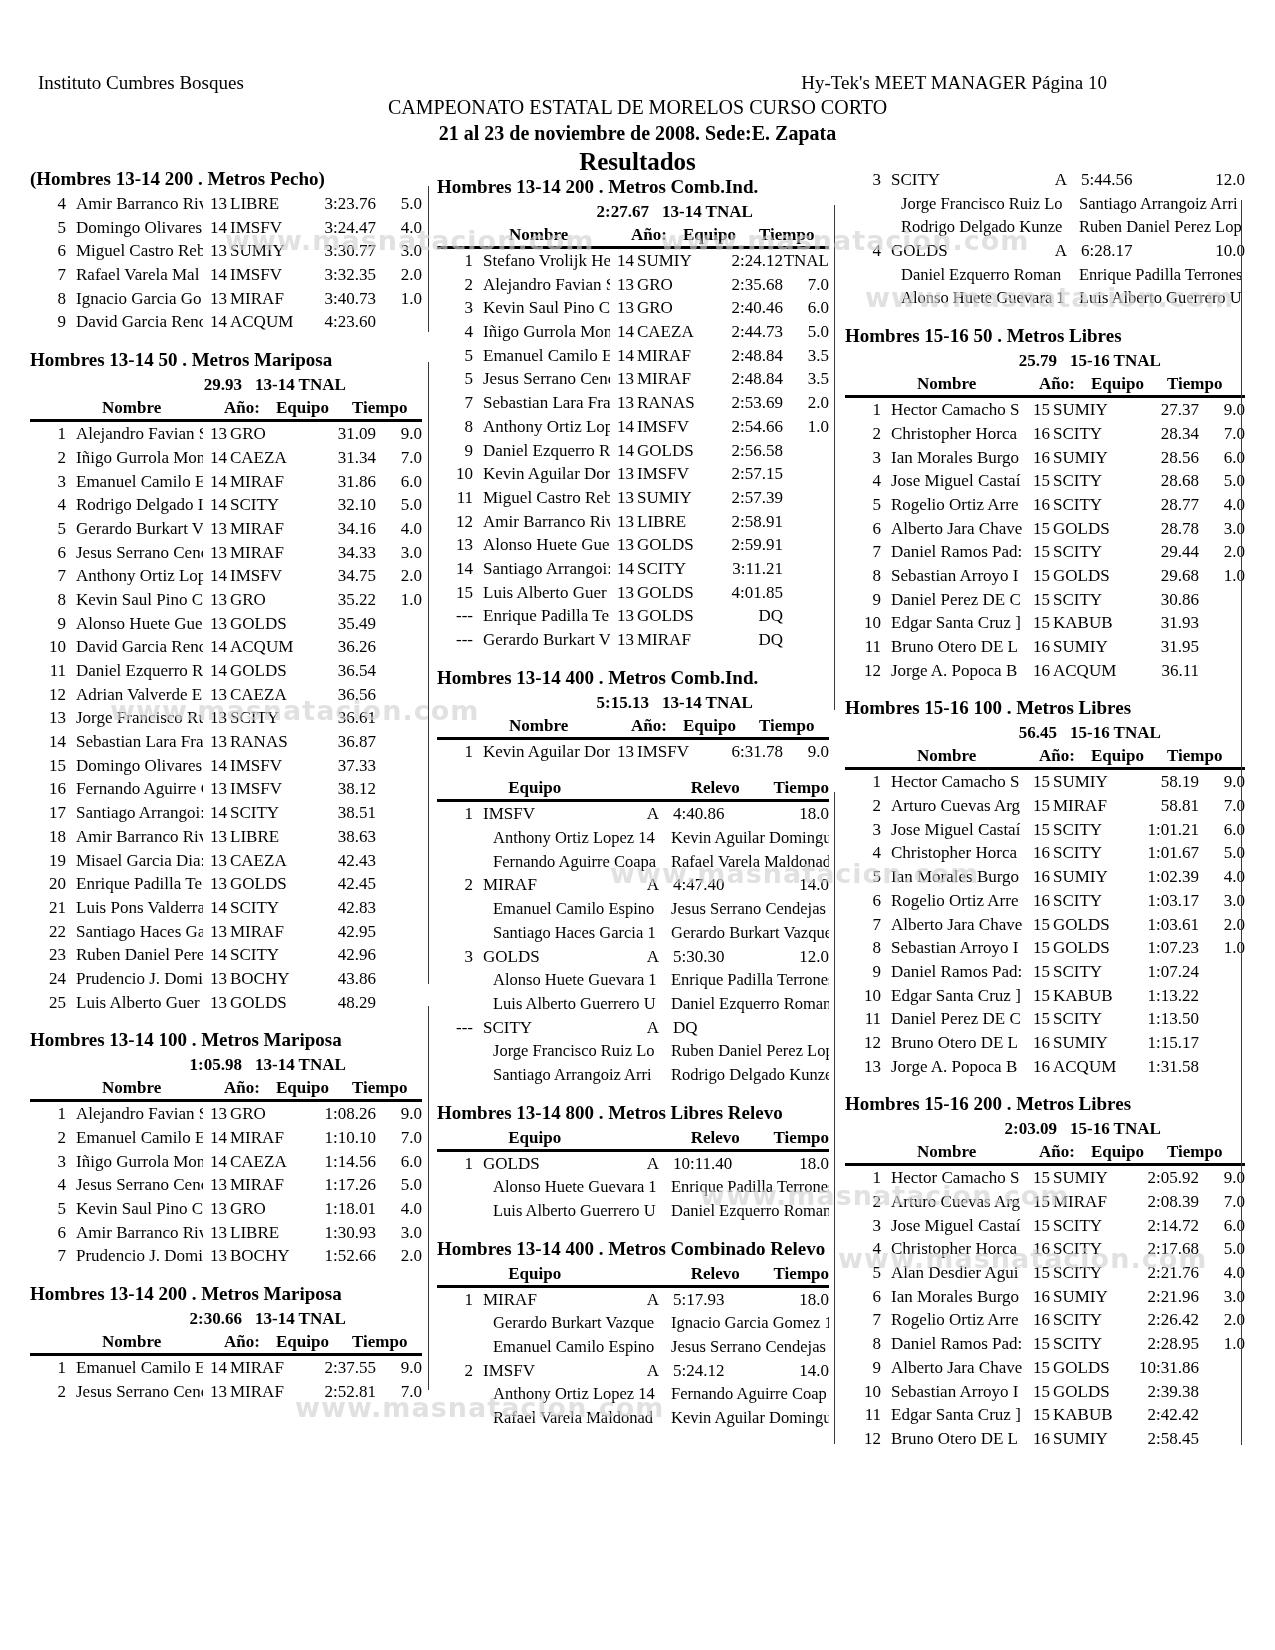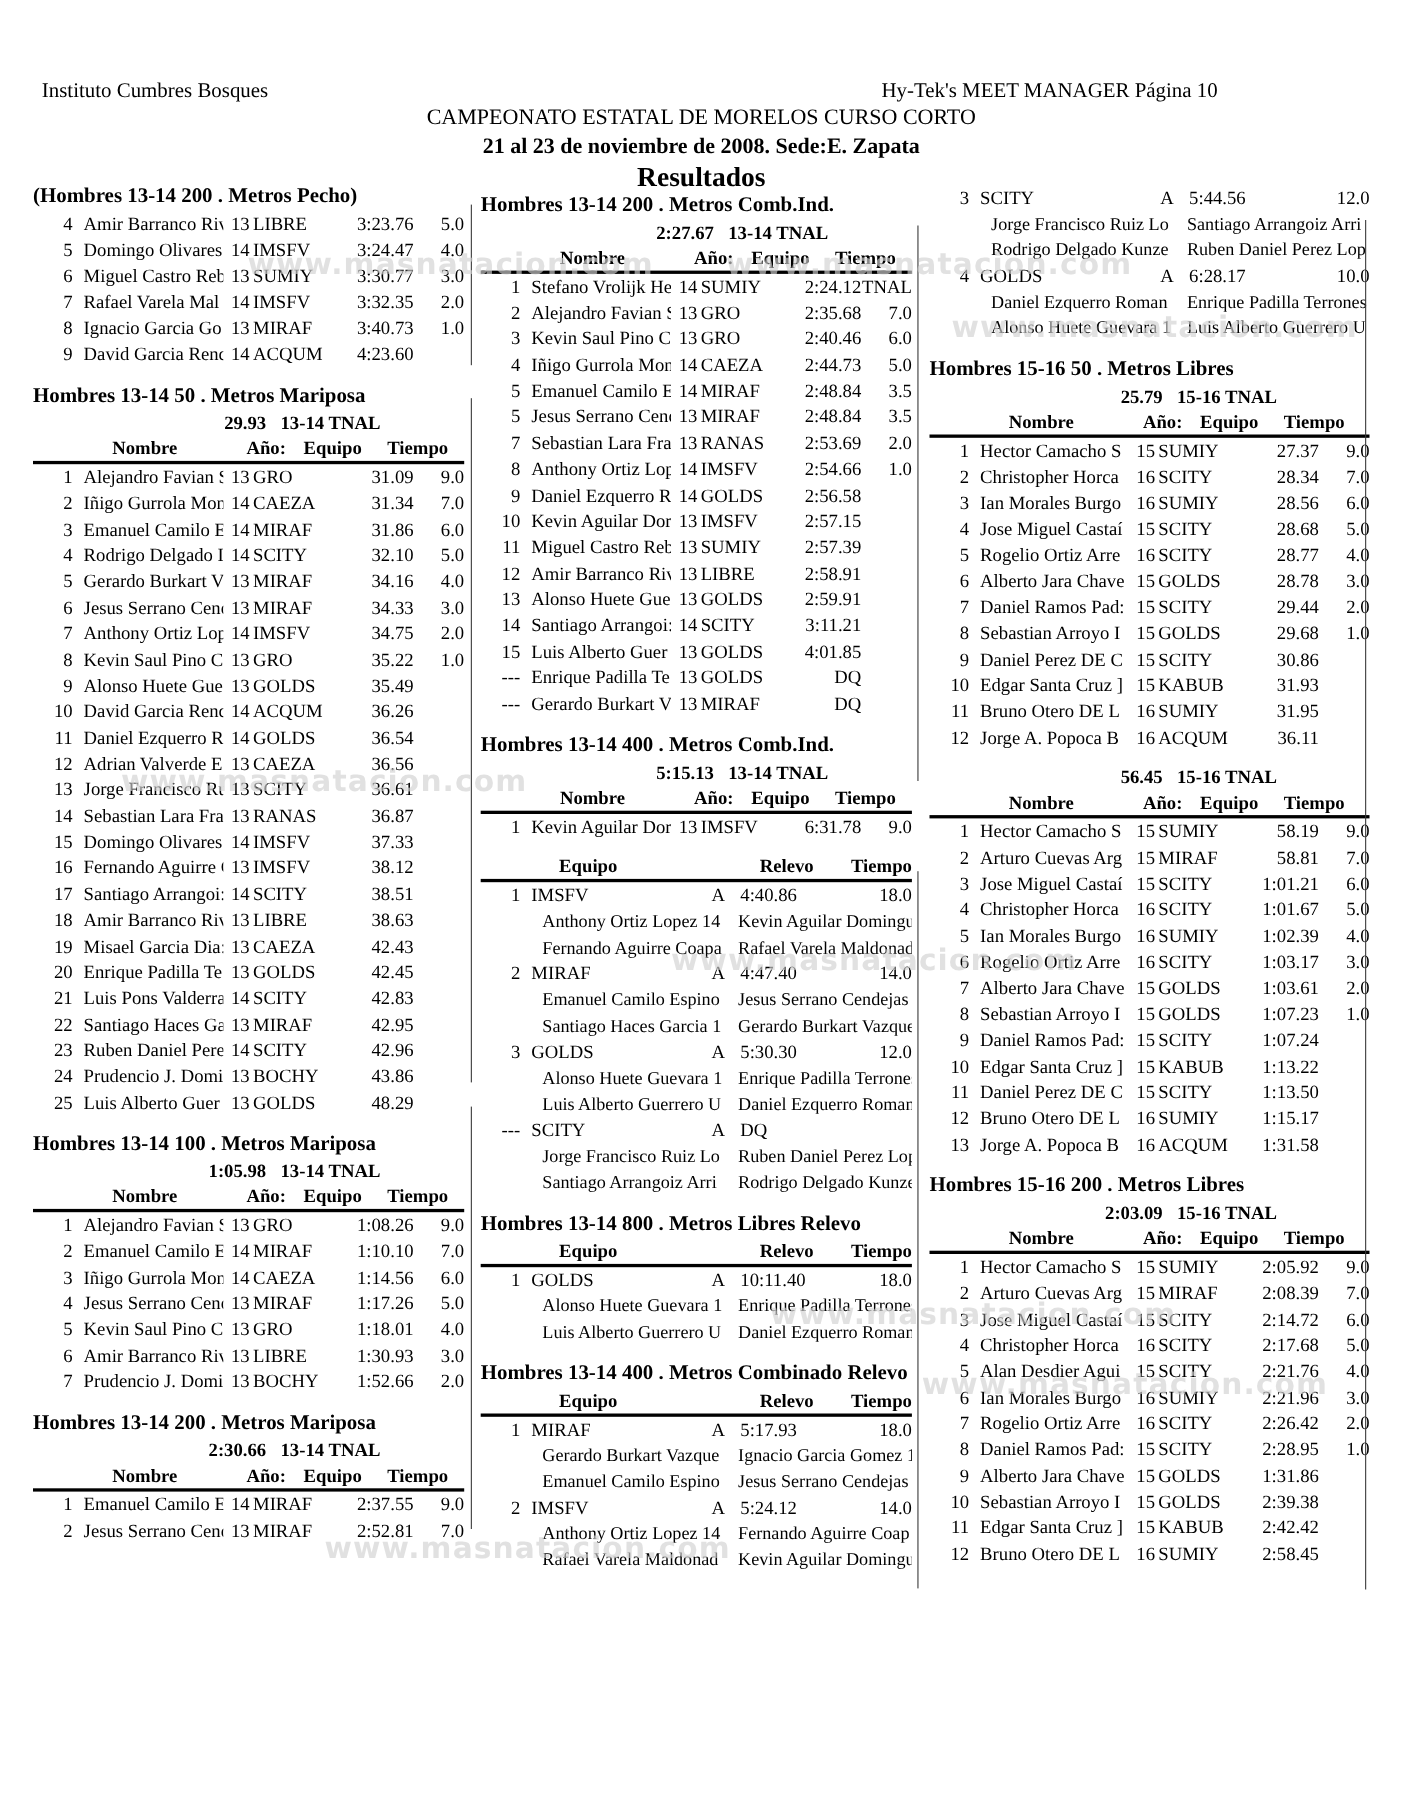--- a/index.html
+++ b/index.html
@@ -895,20 +895,21 @@
         <div class="row">
           <div class="c-rank">12</div>
           <div class="c-name">Jorge A. Popoca B</div>
           <div class="c-age">16</div>
           <div class="c-team">ACQUM</div>
           <div class="c-time">36.11</div>
           <div class="c-pts"></div>
         </div>
       </div>
       <div class="results-section">
+        <div class="sec-title">Hombres 15-16 100 . Metros Libres</div>
         <div class="rec-line">
           <div class="rec-val">56.45</div>
           <div class="rec-tag">15-16 TNAL</div>
         </div>
         <div class="tbl-head">
           <div class="h-sp"></div>
           <div class="h-name">Nombre</div>
           <div class="h-year">Año:</div>
           <div class="h-team">Equipo</div>
           <div class="h-time">Tiempo</div>
@@ -1093,21 +1094,21 @@
           <div class="c-age">15</div>
           <div class="c-team">SCITY</div>
           <div class="c-time">2:28.95</div>
           <div class="c-pts">1.0</div>
         </div>
         <div class="row">
           <div class="c-rank">9</div>
           <div class="c-name">Alberto Jara Chave</div>
           <div class="c-age">15</div>
           <div class="c-team">GOLDS</div>
-          <div class="c-time">1:31.86</div>
+          <div class="c-time">10:31.86</div>
           <div class="c-pts"></div>
         </div>
         <div class="row">
           <div class="c-rank">10</div>
           <div class="c-name">Sebastian Arroyo I</div>
           <div class="c-age">15</div>
           <div class="c-team">GOLDS</div>
           <div class="c-time">2:39.38</div>
           <div class="c-pts"></div>
         </div>

